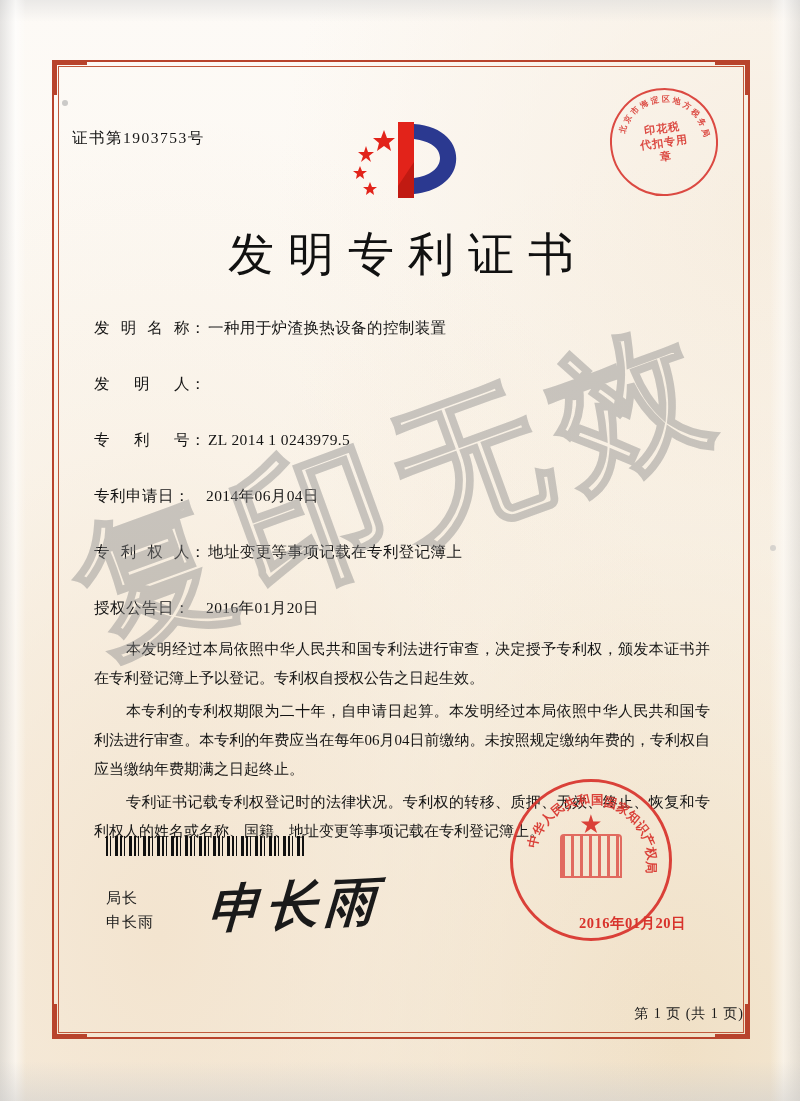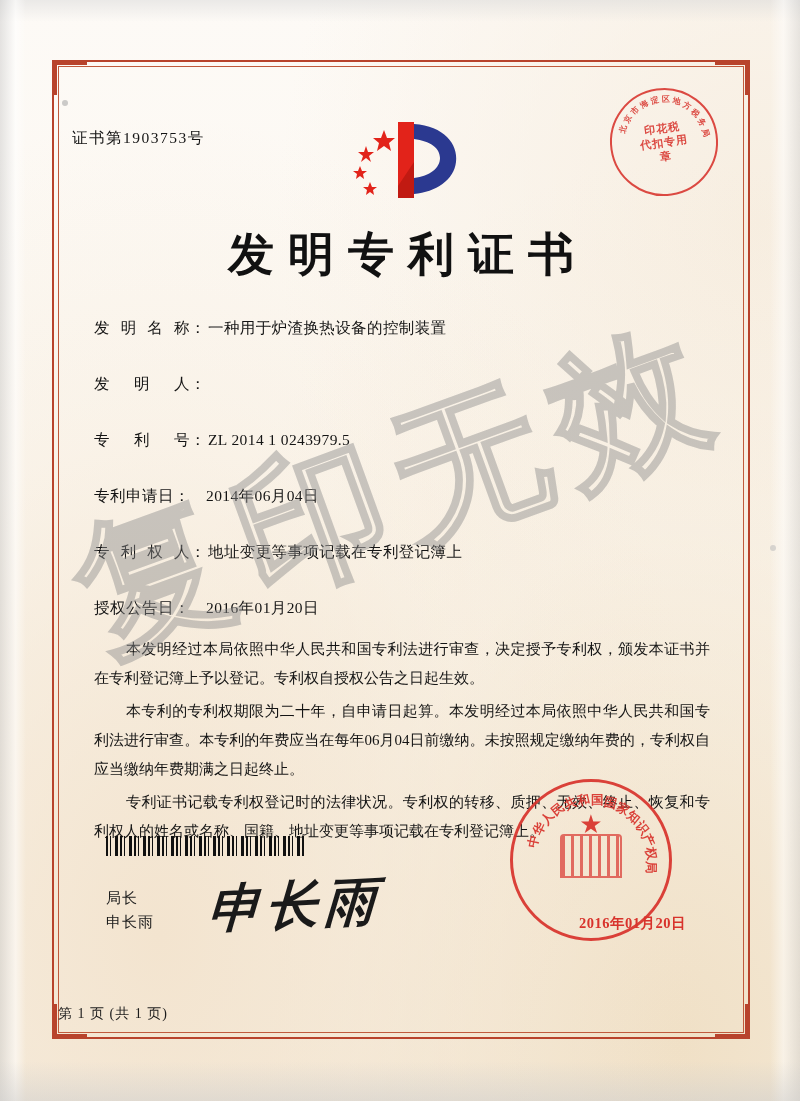--- a/index.html
+++ b/index.html
@@ -132,21 +132,21 @@
     letter-spacing: 1px;
   }
 
   .title {
     position: absolute;
     left: 0; right: 0;
     top: 158px;
     text-align: center;
     font-size: 46px;
     letter-spacing: 14px;
-    font-weight: bold;
+    font-weight: normal;
     text-indent: 14px;
     color: #111;
   }
 
   .fields {
     position: absolute;
     left: 36px;
     top: 252px;
     right: 30px;
   }
@@ -274,21 +274,21 @@
     color: #d8332c;
     font-weight: bold;
     letter-spacing: 0.5px;
     background: rgba(255,255,255,0.0);
   }
 
   .footer {
     position: absolute;
     left: 0; right: 0;
     bottom: 10px;
-    text-align: left;
+    text-align: right;
     font-size: 14px;
     letter-spacing: 1px;
     color: #1b1b1b;
   }
 
   
   .watermark {
     position: absolute;
     left: 50%;
     top: 490px;

